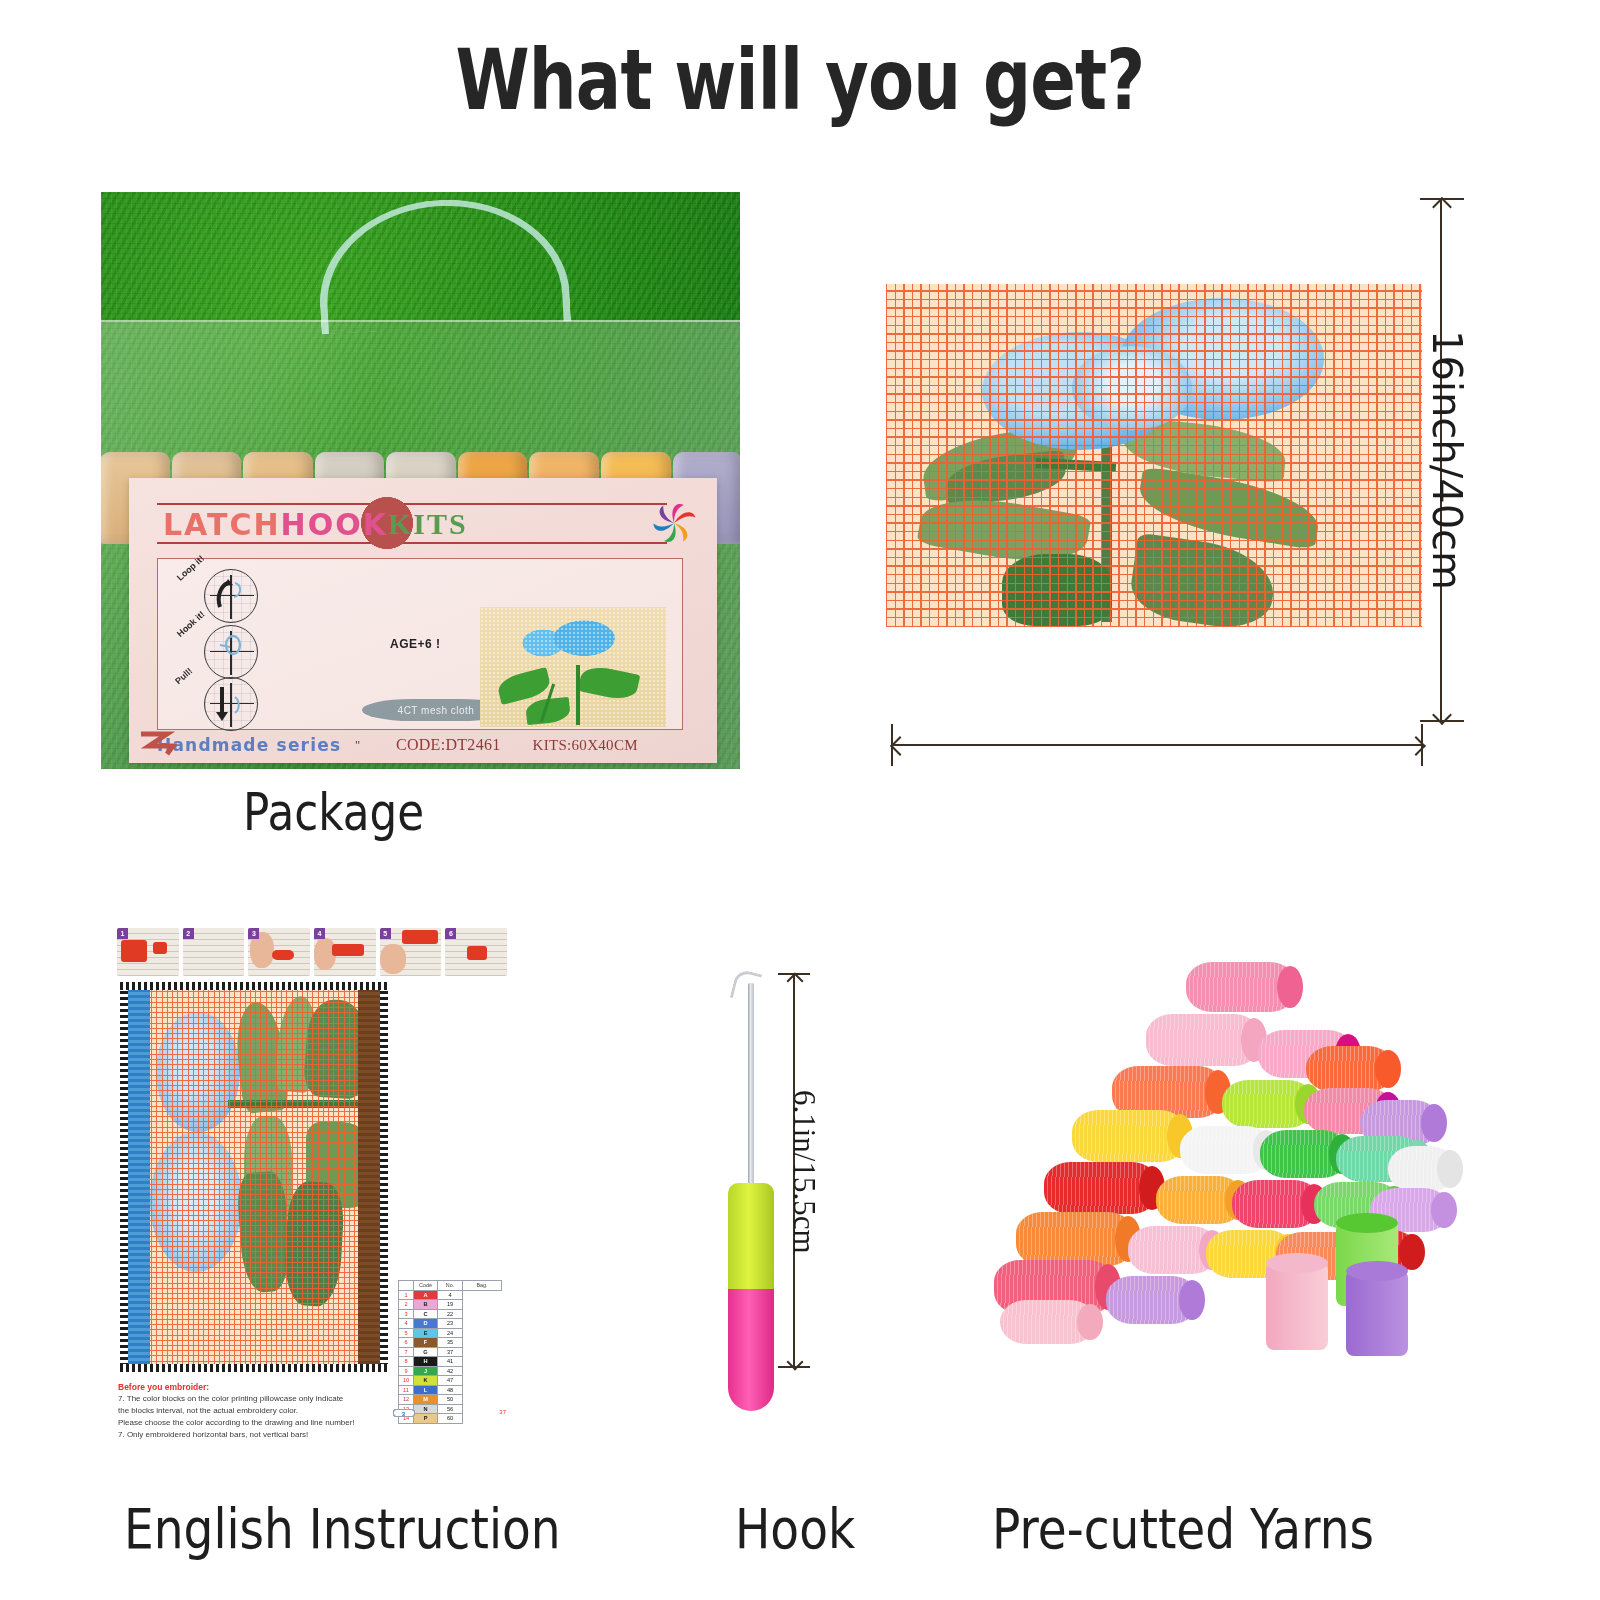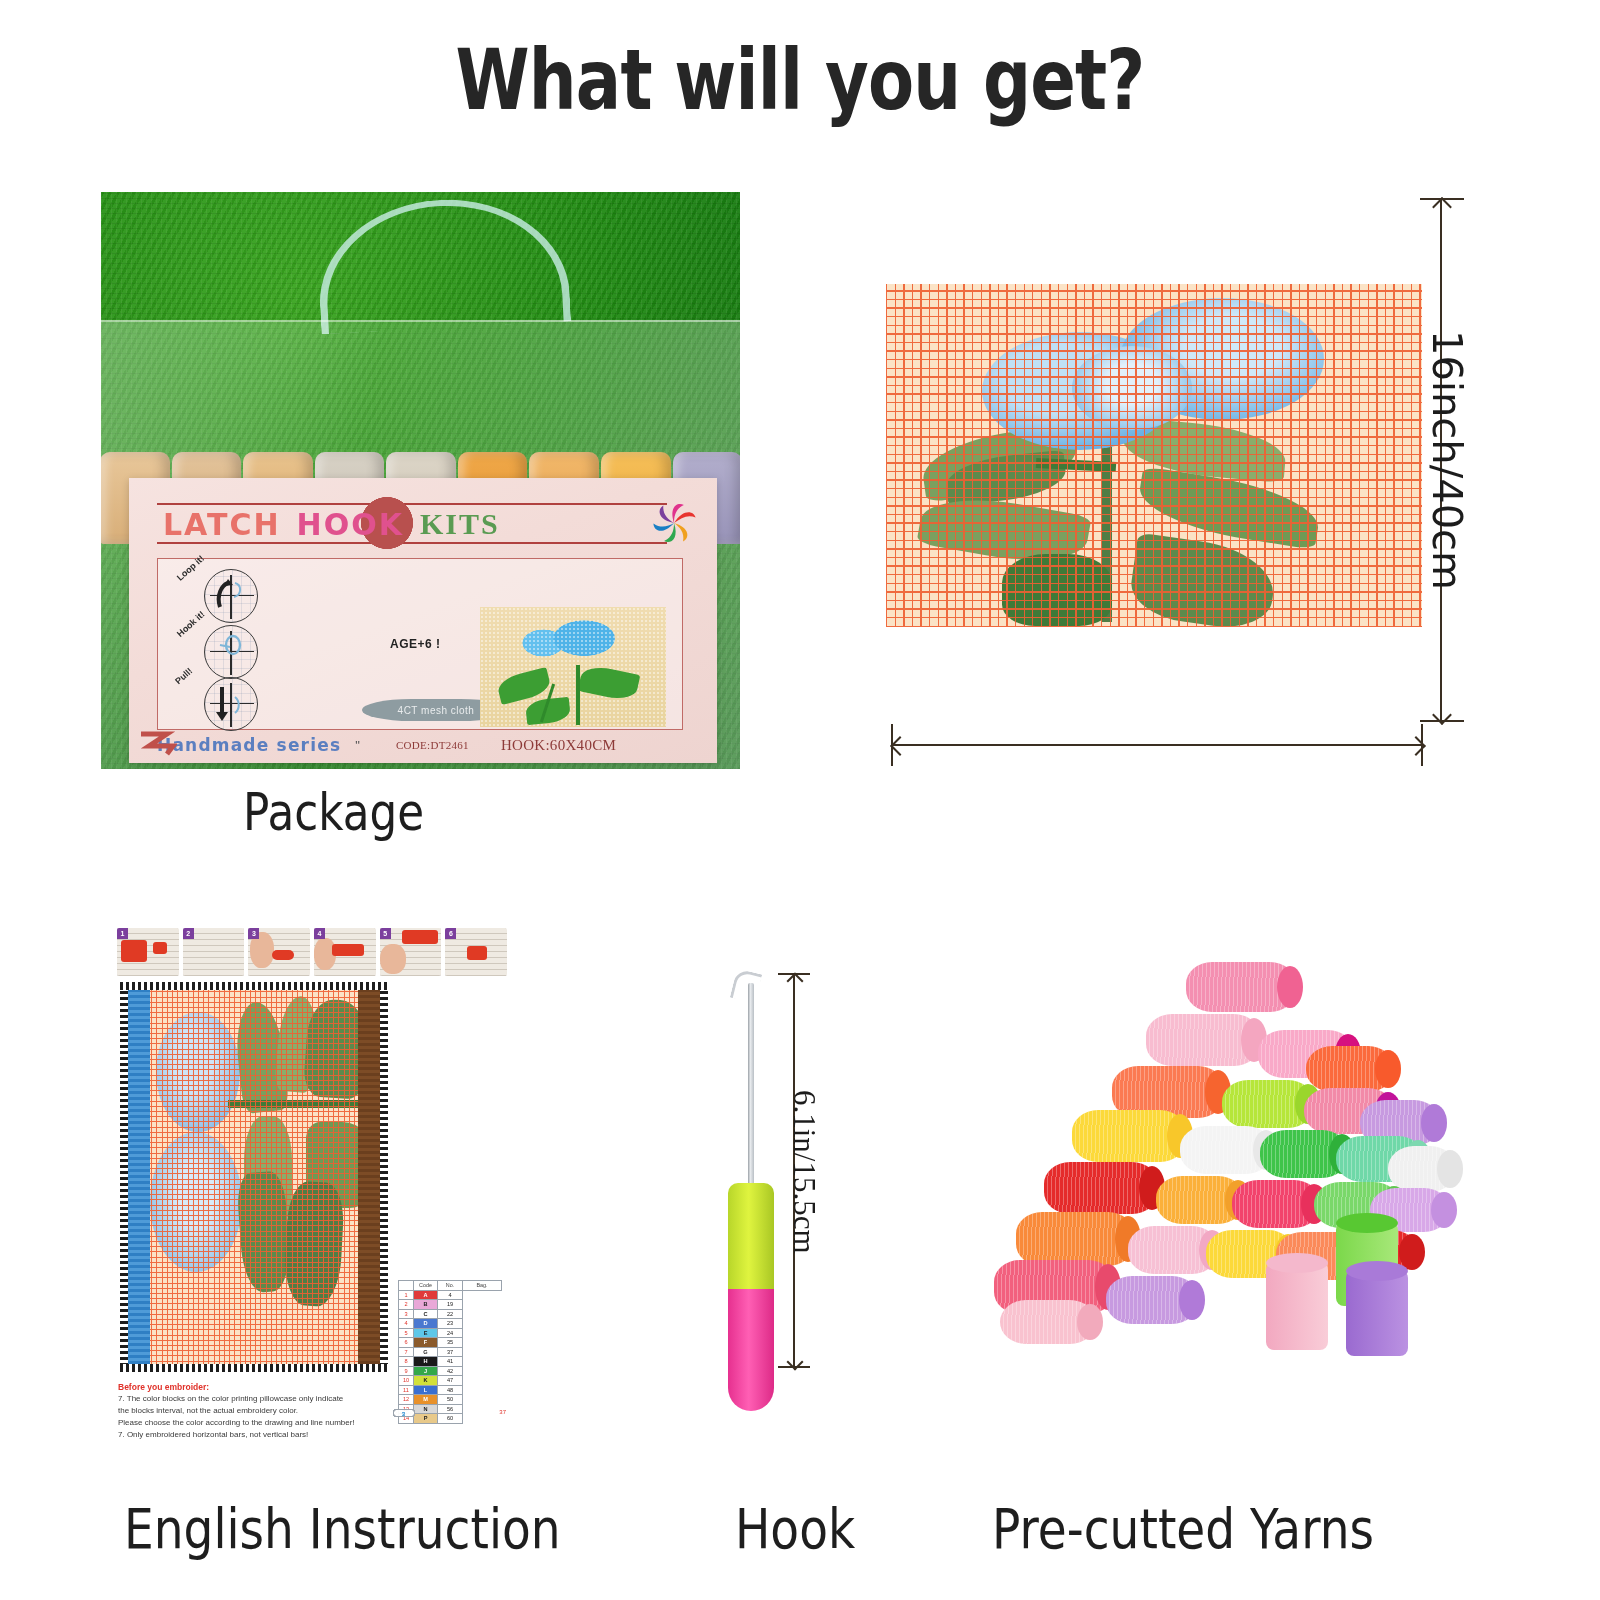--- a/index.html
+++ b/index.html
@@ -69,21 +69,21 @@
   .lbl-rule.r2 { top:64px; }
   .lbl-scallop {
     position:absolute; left:228px; top:18px; width:60px; height:54px;
     background:#b8504e; border-radius:50%/46%;
     -webkit-mask: radial-gradient(circle at 50% 50%, #000 64%, transparent 65%);
   }
   .brand {
     position:absolute; left:34px; top:25px; width:510px; height:42px;
     font-family: "DejaVu Sans", sans-serif; font-weight:700;
     font-size:30px; letter-spacing:2px; white-space:nowrap;
-    display:flex; align-items:center; gap:16px;
+    display:flex; align-items:center; 
   }
   .brand .w1 { color:#e8726a; }
   .brand .w2 { color:#e0518e; }
   .brand .w3 { color:#5a9b52;font-family:Liberation Serif, serif; }
   .logo-pin { position:absolute; right:16px; top:18px; width:54px; height:54px; }
 
   .lbl-box {
     position:absolute; left:28px; top:80px; width:526px; height:172px;
     border:1.6px solid #c06a66; background:rgba(255,255,255,.38);
   }
@@ -113,21 +113,21 @@
     background-size:4px 4px; }
   .mini-leaf { position:absolute; background:#3c9e33; border-radius:50% 8% 50% 8%; }
   .mini-stem { position:absolute; background:#2f8a2b; }
 
   .lbl-foot { position:absolute; left:28px; top:254px; width:530px; height:26px;
               display:flex; align-items:center; white-space:nowrap; }
   .hm-series { font-family:"DejaVu Sans",sans-serif; font-weight:700; font-size:17px;
                color:#5b7fc0; letter-spacing:1.2px; }
   .zigzag { position:absolute; left:-20px; top:-2px; width:40px; height:26px; }
   .quote { font-size:13px; color:#555; margin-left:14px; }
-  .code-txt { font-family:"Liberation Serif", serif; font-size:11px; color:#8d3a38; margin-left:36px; letter-spacing:.3px; }
+  .code-txt { font-family:"Liberation Serif", serif; font-size:16px; color:#8d3a38; margin-left:36px; letter-spacing:.3px; }
   .size-txt { font-family:"Liberation Serif", serif; font-size:15px; color:#8d3a38; margin-left:32px; letter-spacing:.3px; }
 
   
   .caption {
     position:absolute; font-family:"DejaVu Sans", sans-serif;
     font-weight:400; color:#1e1e1e; white-space:nowrap;
     transform: scaleX(0.84); transform-origin: left center;
   }
   .cap-package { left:243px; top:782px; font-size:52px; }
   .cap-english { left:124px; top:1496px; font-size:56px; }
@@ -355,21 +355,21 @@
           </div>
         </div>
 
         <div class="lbl-foot">
           <svg class="zigzag" viewBox="0 0 40 26">
             <path d="M4 4 L30 4 L12 16 L36 16 L30 24" stroke="#c0504a" stroke-width="5" fill="none"></path>
           </svg>
           <span class="hm-series">Handmade series</span>
           <span class="quote">"</span>
           <span class="code-txt">CODE:DT2461</span>
-          <span class="size-txt">HOOK:60X40CM</span>
+          <span class="size-txt">KITS:60X40CM</span>
         </div>
       </div>
     </div>
   </div>
 
   <div class="caption cap-package">Package</div>
 
   <div class="canvas-wrap">
     <div class="canvas-grid">
 

